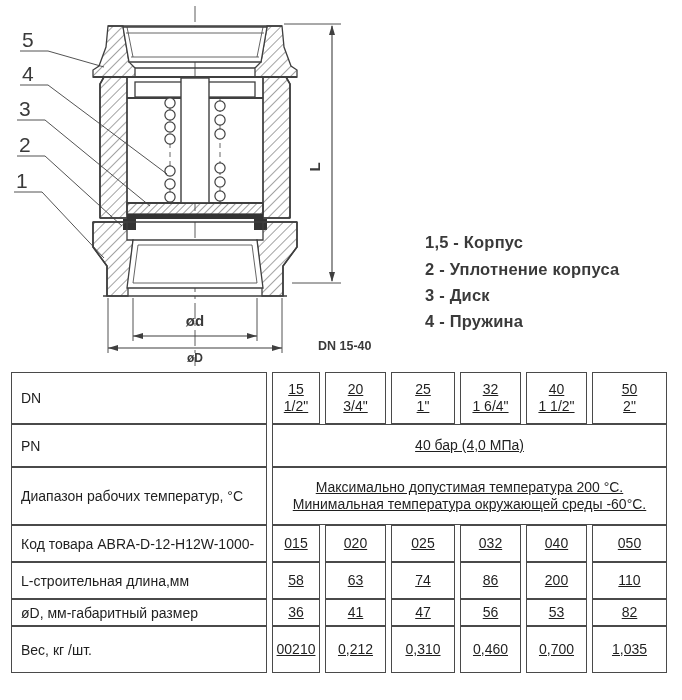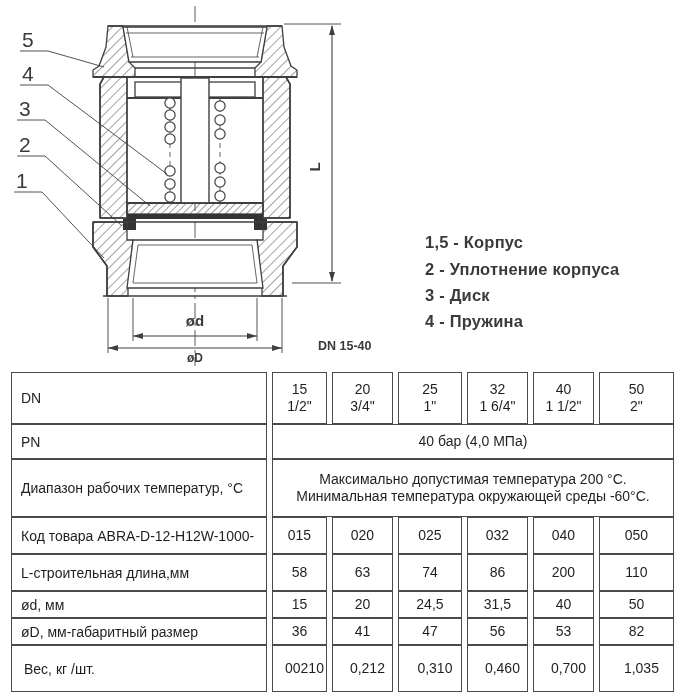--- a/index.html
+++ b/index.html
@@ -25,30 +25,30 @@
     table-layout:fixed;
   }
   table.spec th, table.spec td {
     border:1.6px solid #4a4a4a; box-sizing:border-box;
     font-size:14px; background:#fff; vertical-align:middle;
   }
   table.spec th {
     text-align:left; font-weight:normal; padding:2px 4px 2px 9px;
   }
   table.spec td {
-    text-align:center; white-space:pre-line; padding:2px 2px; line-height:1.25;
+    text-align:center; white-space:pre-line; padding:2px 2px; line-height:1.25;text-decoration:underline;
   }
   tr.r-dn  th, tr.r-dn  td { height:52px; }
-  tr.r-pn  th, tr.r-pn  td { height:35px; }
+  tr.r-pn  th, tr.r-pn  td { height:43px; }
   tr.r-temp th, tr.r-temp td { height:58px; }
   tr.r-code th, tr.r-code td { height:37px;margin-top:20px; }
   tr.r-len th, tr.r-len td { height:37px; }
   tr.r-d   th, tr.r-d   td { height:27px; }
   tr.r-dd  th, tr.r-dd  td { height:27px;margin-left:36px; }
-  tr.r-w   th, tr.r-w   td { height:47px;padding-left:12px; }
+  tr.r-w   th, tr.r-w   td { height:47px; }
 </style>
 </head>
 <body>
 
 <div class="page">
 
   <div class="drawing">
     <svg width="682" height="372" viewBox="0 0 682 372">
       <defs>
         <pattern id="hatch" width="7" height="7" patternUnits="userSpaceOnUse" patternTransform="rotate(45)">
@@ -227,29 +227,20 @@
       </tr>
       <tr class="r-len">
         <th>L-строительная длина,мм</th>
         <td>58</td>
         <td>63</td>
         <td>74</td>
         <td>86</td>
         <td>200</td>
         <td>110</td>
       </tr>
-      <tr class="r-d">
-        <th>ød, мм</th>
-        <td>15</td>
-        <td>20</td>
-        <td>24,5</td>
-        <td>31,5</td>
-        <td>40</td>
-        <td>50</td>
-      </tr>
       <tr class="r-dd">
         <th>øD, мм-габаритный размер</th>
         <td>36</td>
         <td>41</td>
         <td>47</td>
         <td>56</td>
         <td>53</td>
         <td>82</td>
       </tr>
       <tr class="r-w">

